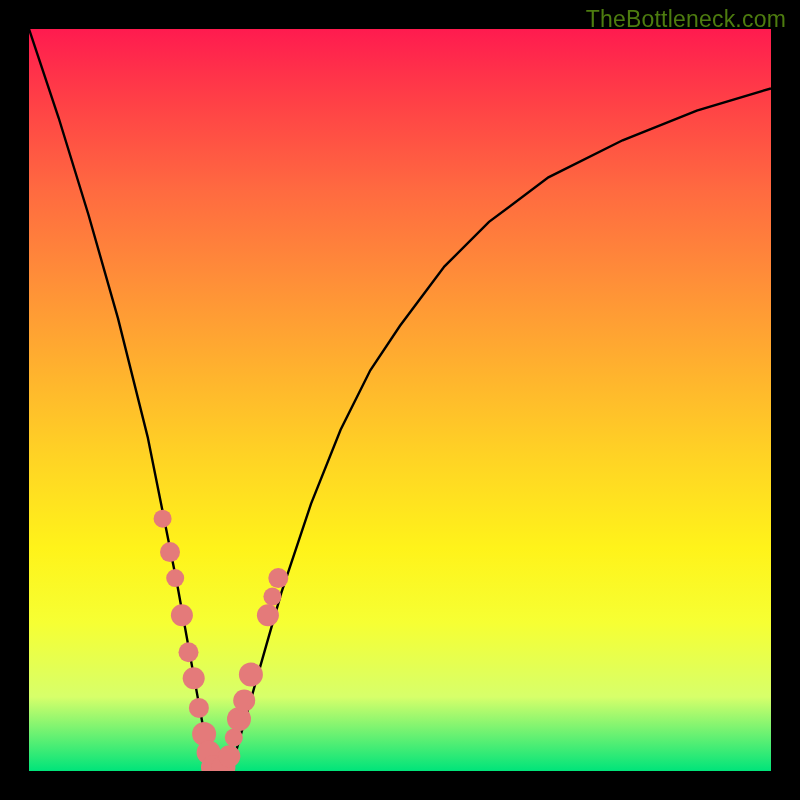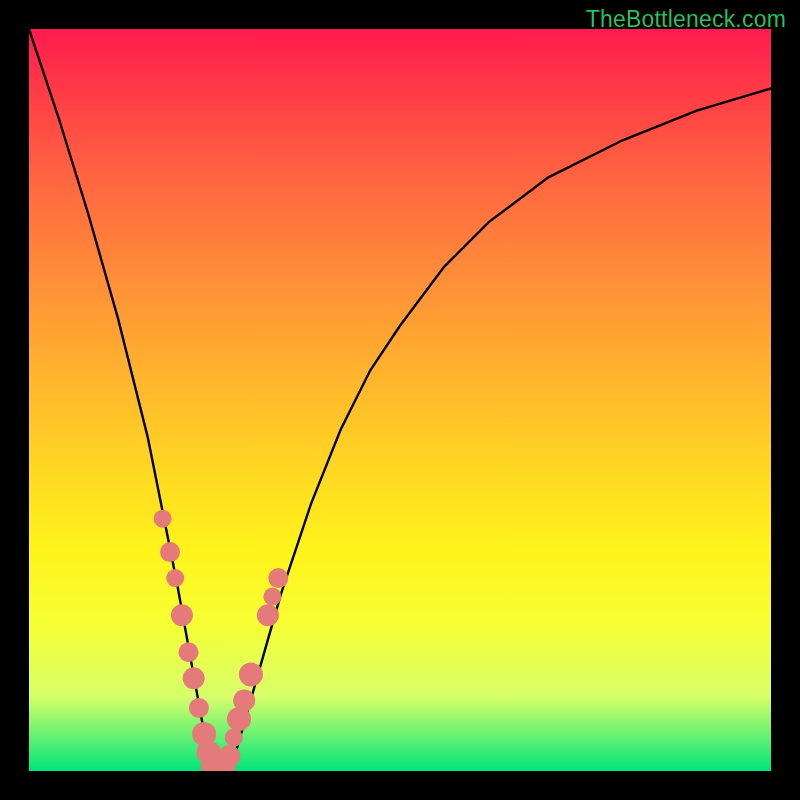--- a/index.html
+++ b/index.html
@@ -27,21 +27,21 @@
       #fff31a 70%,
       #f6ff33 80%,
       #d7ff6a 90%,
       #00e47a 100%
     );
   }
   .watermark {
     position: absolute;
     top: 6px;
     right: 14px;
-    color: #22c55e;
+    color: #4d7c0f;
     font-size: 23px;
     font-weight: 500;
     letter-spacing: 0.2px;
     user-select: none;
   }
   svg.curve {
     position: absolute;
     left: 0; top: 0;
     width: 742px;
     height: 742px;

